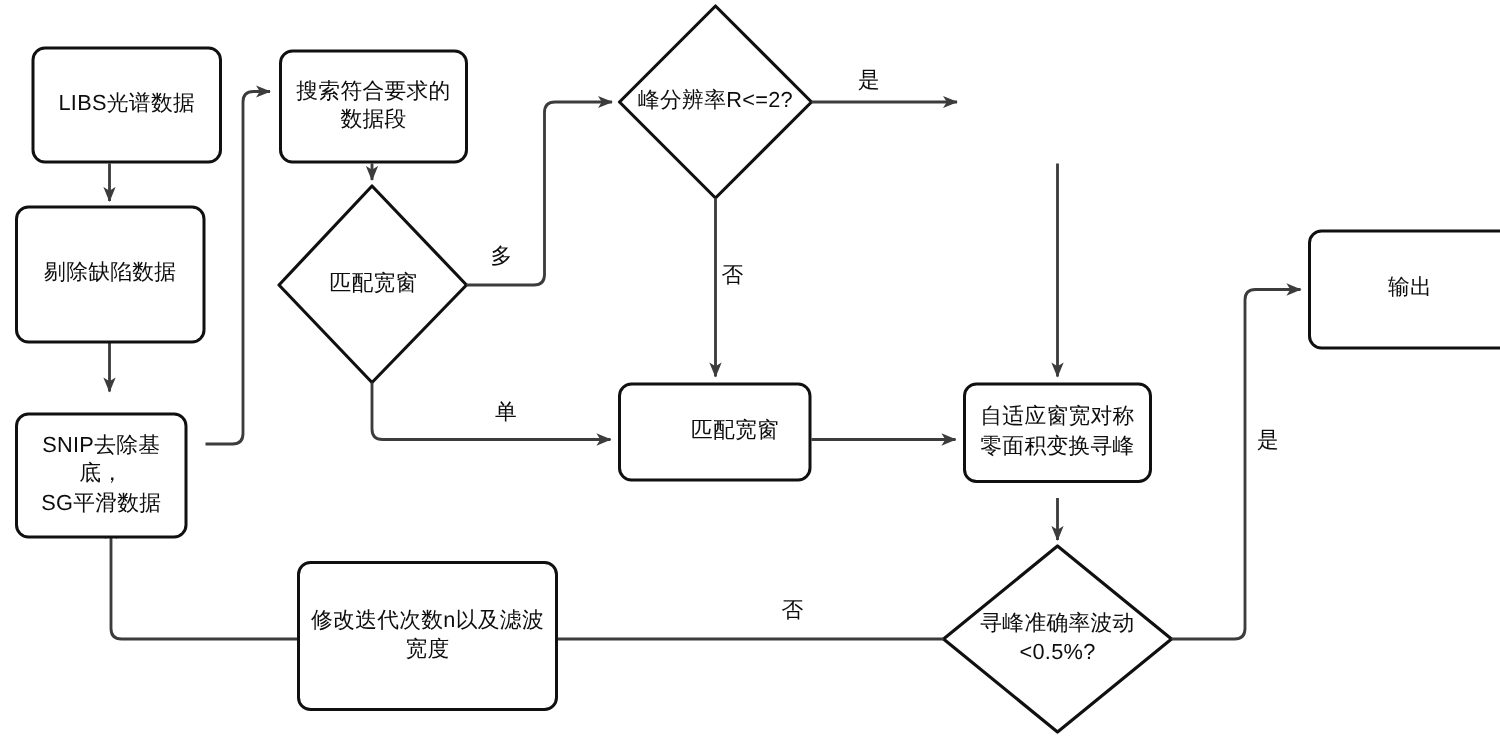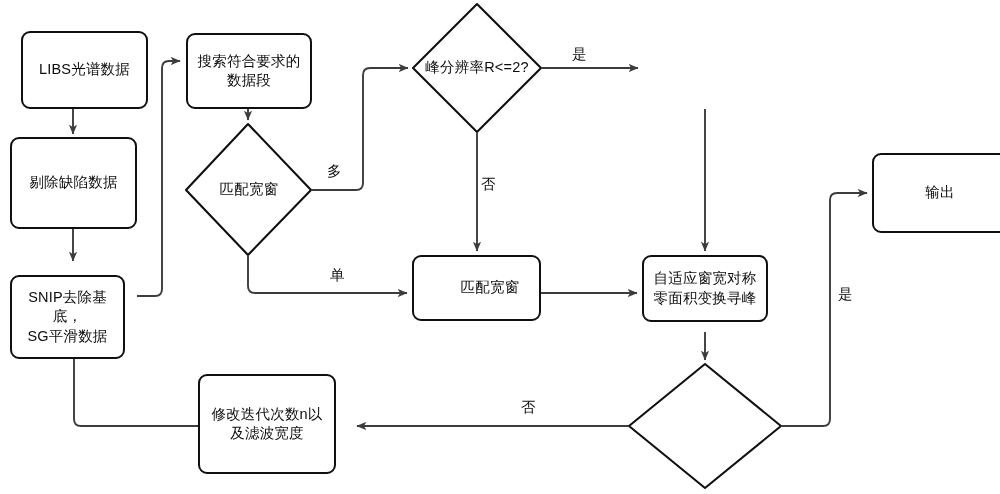--- a/index.html
+++ b/index.html
@@ -134,22 +134,26 @@
 
 
   <div class="node process" style="left:412px; top:255px; width:129px; height:66px;padding-left:32px;">
     <span>匹配宽窗</span>
   </div>
 
   <div class="node process" style="left:642px; top:255px; width:126px; height:67px;">
     <span>自适应窗宽对称零面积变换寻峰</span>
   </div>
 
+  <div class="node decision" style="left:629px; top:364px; width:152px; height:124px;">
+    <span class="dia-label" style="white-space:pre-line; width:104%;">寻峰准确率波动
+&lt;0.5%?</span>
+  </div>
 
-  <div class="node process" style="left:198px; top:374px; width:138px; height:100px;">
+  <div class="node process" style="left:198px; top:374px; width:174px; height:100px;">
     <span>修改迭代次数n以及滤波宽度</span>
   </div>
 
   <div class="node process" style="left:872px; top:153px; width:136px; height:80px;">
     <span>输出</span>
   </div>
 
   <span class="edge-label" style="left:327px; top:164px;">多</span>
   <span class="edge-label" style="left:330px; top:268px;">单</span>
   <span class="edge-label" style="left:572px; top:47px;">是</span>

